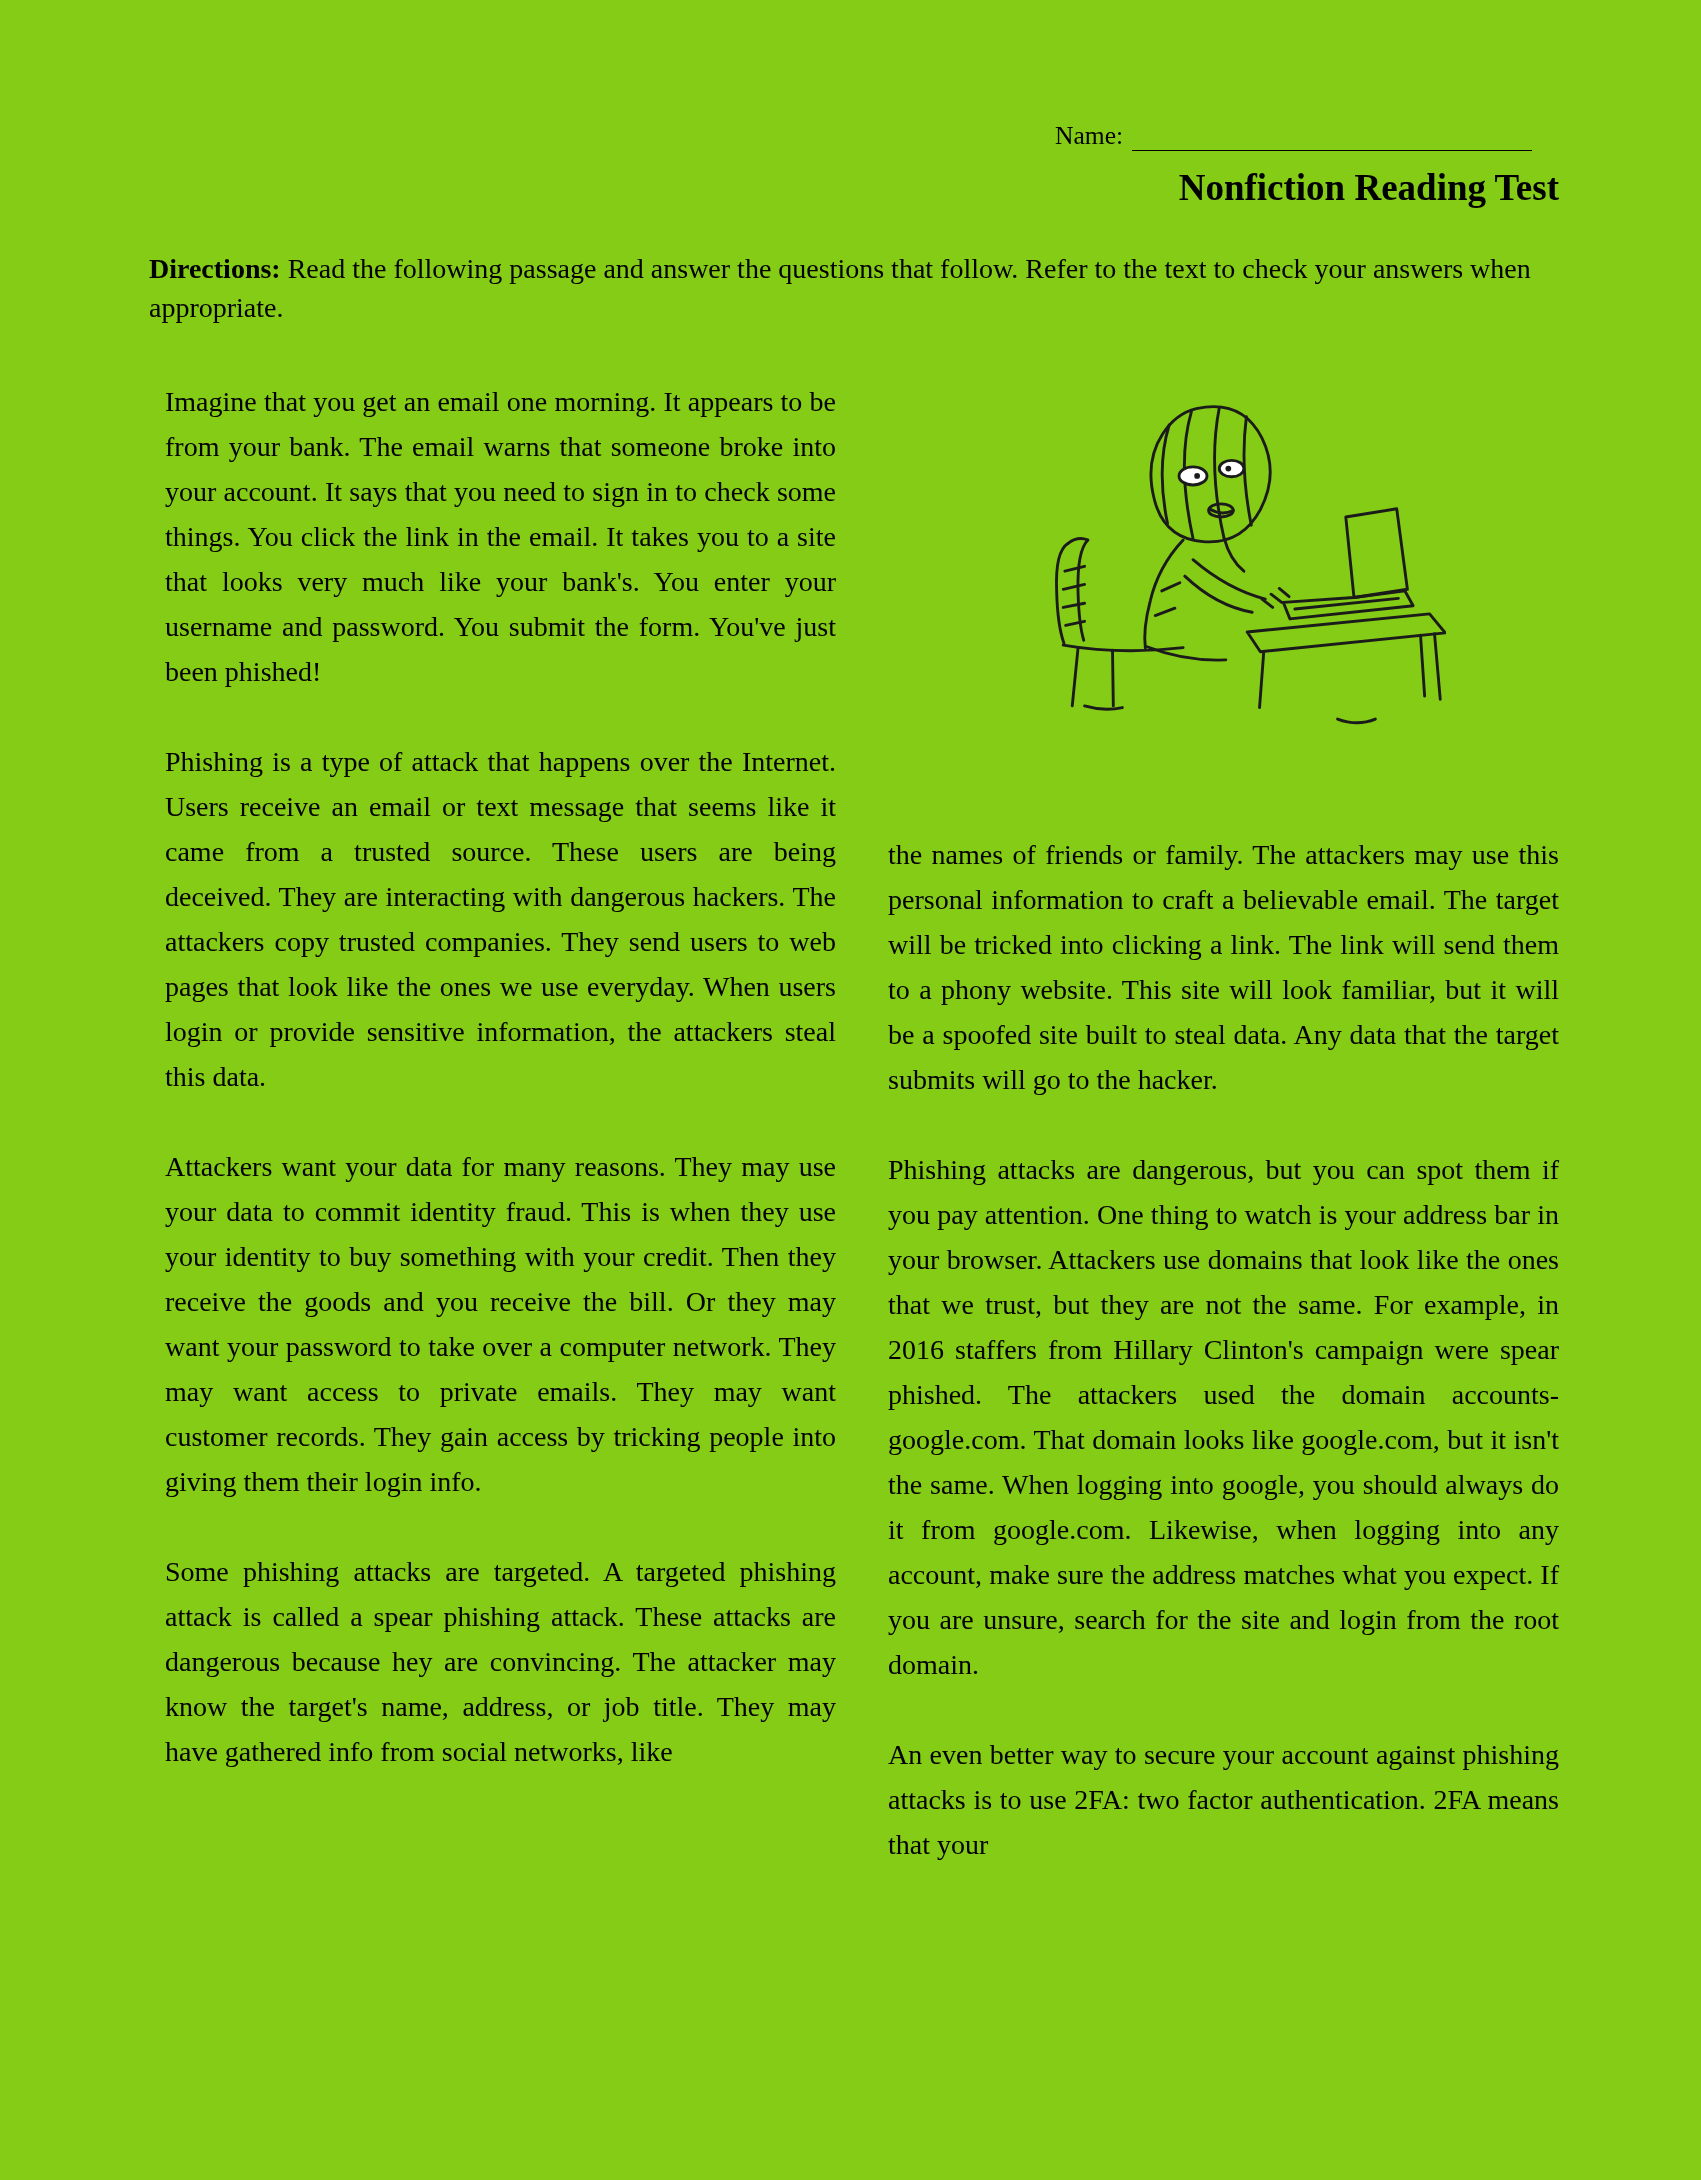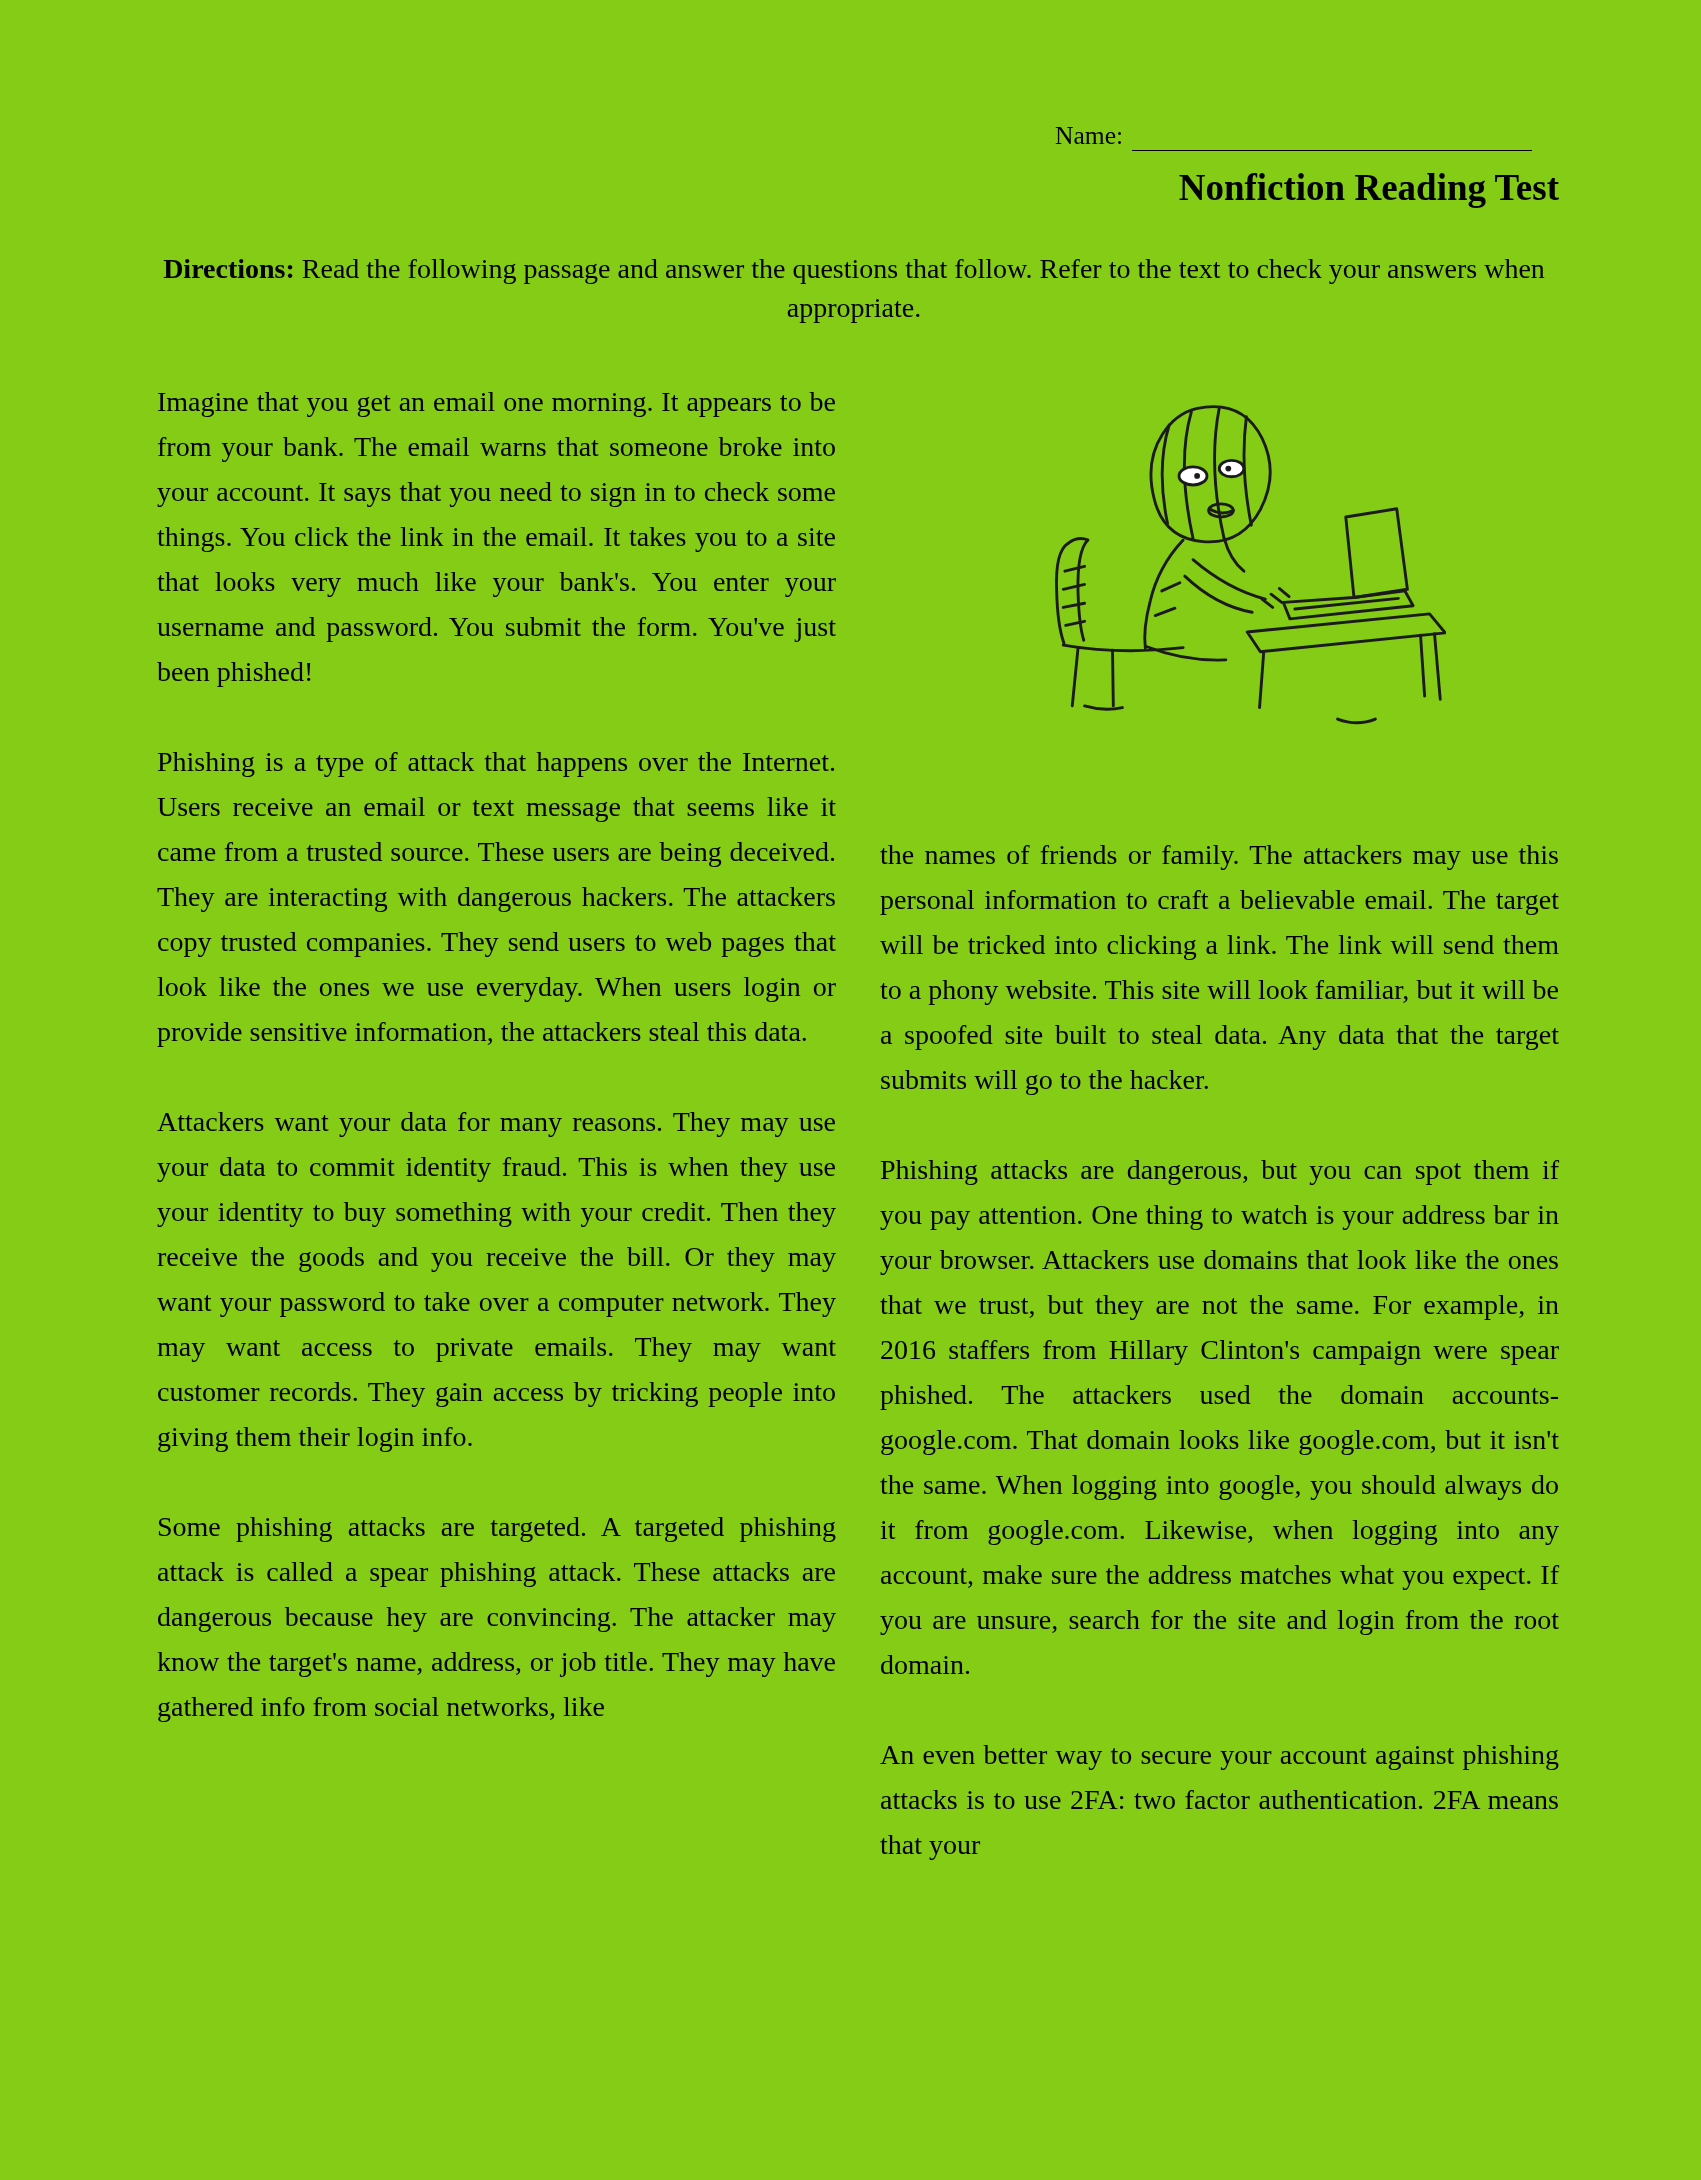--- a/index.html
+++ b/index.html
@@ -48,35 +48,35 @@
     font-size: 37px;
     font-weight: bold;
     font-style: italic;
     margin: 5.1px 0 0 0;
     line-height: 1.15;
   }
   p.directions {
     font-size: 28px;
     line-height: 1.42;
     margin: 39px 0 0 0;
-    text-align: center;
+    text-align: left;
   }
   .columns {
     display: flex;
     gap: 36px;
     margin-top: 51px;
   }
   .col {
     flex: 1 1 0;
     min-width: 0;
   }
   .col p {
     font-size: 28px;
     line-height: 45px;
-    margin: 0 0 45px 8px;
+    margin: 0 0 45px 16px;
     text-align: justify;
   }
   .col p:last-child { margin-bottom: 0; }
   .illustration {
     width: 460px;
     height: 368px;
     margin: 0 auto 85px auto;
   }
   .illustration svg { width: 100%; height: 100%; display: block; }
 </style>

